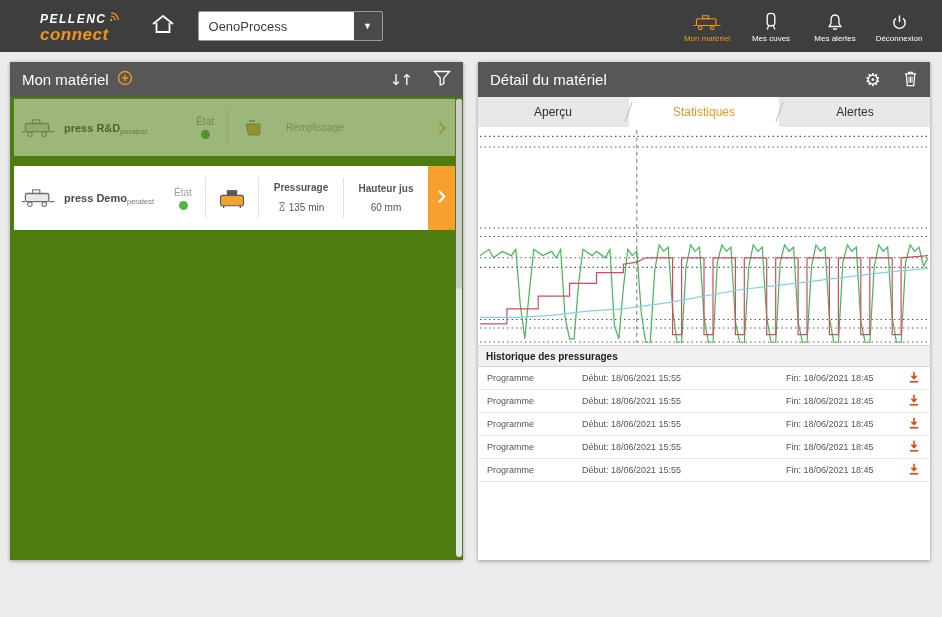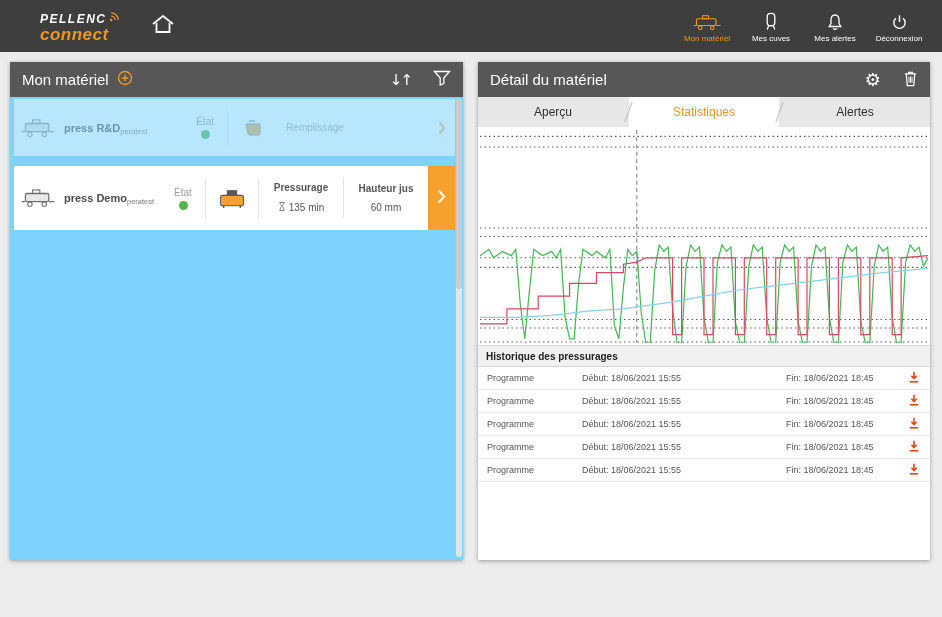--- a/index.html
+++ b/index.html
@@ -54,21 +54,21 @@
     height:35px; background:#575757; color:#fff; display:flex; align-items:center;
     padding:0 12px; font-size:15px;
   }
   .panel-head .spacer { flex:1; }
   .head-ic { cursor:pointer; display:flex; align-items:center; margin-left:22px; }
   .plus-ic { margin-left:8px; cursor:pointer; display:flex; align-items:center; }
   .sort-ic { font-family:"DejaVu Sans", sans-serif; font-size:15px; letter-spacing:-2px; color:#fff; }
   .gear-ch { font-family:"DejaVu Sans", sans-serif; font-size:18px; color:#fff; line-height:1; }
 
   
-  .list { background:#7dd3fc; height:463px; position:relative; overflow:hidden; }
+  .list { background:#4d7c0f; height:463px; position:relative; overflow:hidden; }
   .scroll-track {
     position:absolute; right:1px; top:2px; width:6px; height:458px; background:#e4e4e4; border-radius:3px;
   }
   .scroll-thumb { position:absolute; top:0; left:0; width:6px; height:190px; background:#cccccc; border-radius:3px; }
   .row {
     background:#fff; margin:0 8px 10px 4px; display:flex; align-items:center;
     position:relative; cursor:pointer;
   }
   .row1 { height:57px; margin-top:2px; }
   .row2 { height:64px; }
@@ -135,20 +135,24 @@
 
   <div class="home-btn">
     <span>
       <svg width="24" height="22" viewBox="0 0 24 22">
         <path d="M2 11 L12 3 L22 11" fill="none" stroke="#fff" stroke-width="1.8" stroke-linejoin="round"></path>
         <path d="M5.5 10 L5.5 19 L18.5 19 L18.5 10" fill="none" stroke="#fff" stroke-width="1.8"></path>
       </svg>
     </span>
   </div>
 
+  <div class="proc-select">
+    <span class="val">OenoProcess</span>
+    <span class="proc-arrow">▼</span>
+  </div>
 
   <div class="topnav">
     <div class="nav-item active">
       <span class="nav-icon">
         <svg width="30" height="17" viewBox="0 0 40 22">
           <rect x="6" y="6" width="26" height="9" rx="2" fill="none" stroke="#f0961e" stroke-width="1.6"></rect>
           <rect x="14" y="2" width="8" height="4" fill="none" stroke="#f0961e" stroke-width="1.4"></rect>
           <circle cx="11" cy="18" r="2.5" fill="none" stroke="#f0961e" stroke-width="1.4"></circle>
           <circle cx="27" cy="18" r="2.5" fill="none" stroke="#f0961e" stroke-width="1.4"></circle>
           <path d="M2 15 h4 M32 15 h6" stroke="#f0961e" stroke-width="1.4"></path>

